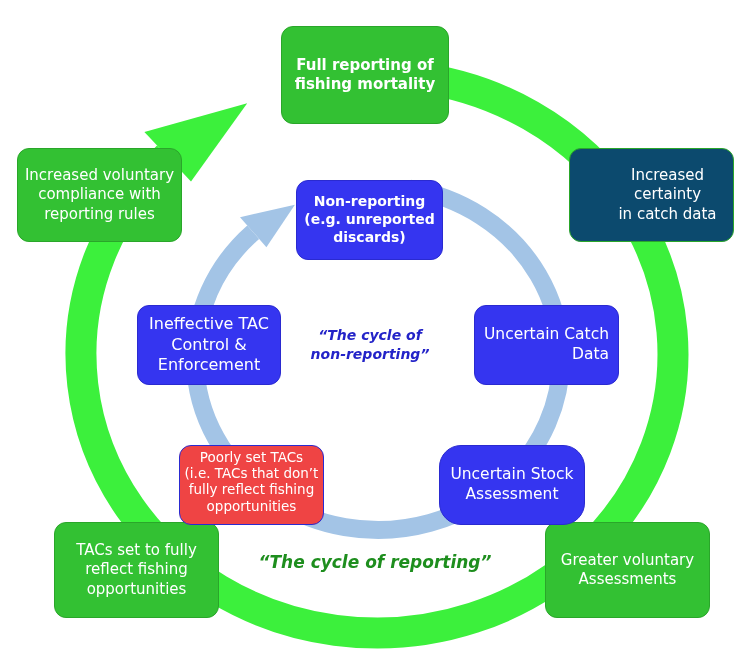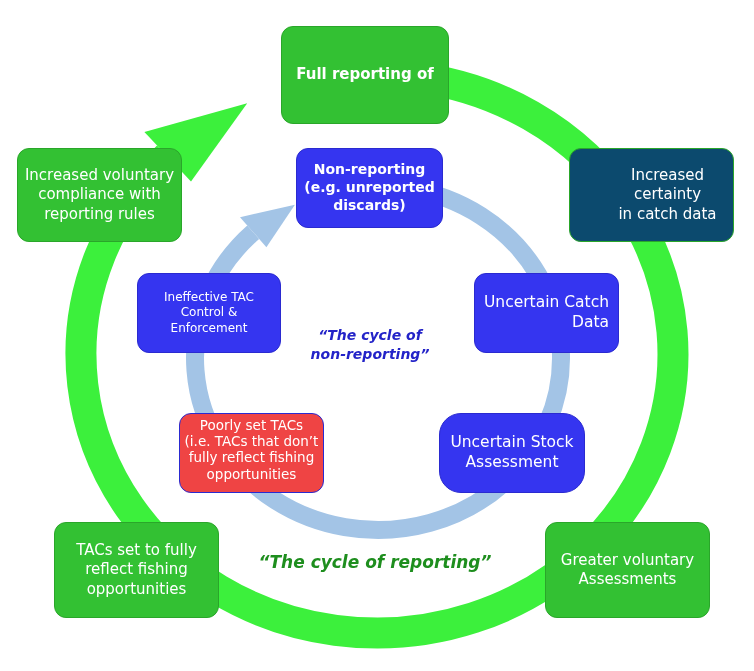--- a/index.html
+++ b/index.html
@@ -3,21 +3,21 @@
 <meta charset="utf-8">
 <style>
   html, body { margin: 0; padding: 0; background: #ffffff; }
   body { width: 754px; height: 671px; position: relative; overflow: hidden;
          font-family: "DejaVu Sans", "Liberation Sans", sans-serif; }
   #rings { position: absolute; left: 0; top: 0; width: 754px; height: 671px; }
   .box { position: absolute; display: flex; align-items: center; justify-content: center;
          text-align: center; color: #ffffff; box-sizing: border-box; border-radius: 12px;
          line-height: 1.28; }
   .green { background: #33c133; border: 1.5px solid #2aa62a; font-size: 15px; }
-  .blue  { background: #3535f0; border: 1.5px solid #2a2ad0; font-size: 14.5px; }
+  .blue  { background: #3535f0; border: 1.5px solid #2a2ad0; font-size: 14.5px; margin-top: 32px; }
   .bold { font-weight: bold; }
   .caption { position: absolute; font-style: italic; font-weight: bold; text-align: center;
              font-family: "DejaVu Sans", "Liberation Sans", sans-serif; }
   .cap-inner { color: #2323c8; font-size: 14px; line-height: 1.35; }
   .cap-outer { color: #1e8e1e; font-size: 17px; }
   .box span { display: block; }
 </style>
 </head>
 <body>
 
@@ -26,20 +26,21 @@
   <path id="outer-ring" fill="none" stroke-width="31" stroke-linecap="butt" d="M413.1,77.1 A296,279 0 1 1 167.7,156.7" stroke="#3cf03c"></path>
   <polygon id="outer-arrow" points="144.4,132.0 247.2,103.2 191.0,181.5" fill="#3cf03c"></polygon>
 
   <path id="inner-ring" fill="none" stroke-width="18" stroke-linecap="butt" d="M409.8,188.6 A183,172 0 1 1 253.2,232.2" stroke="#a3c4e6"></path>
   <polygon id="inner-arrow" points="240.0,217.2 294.9,204.7 266.4,247.2" fill="#a3c4e6"></polygon>
 </svg>
 
 <div class="box green bold" style="left: 281px; top: 26px; width: 168px; height: 98px; background: rgb(51, 193, 51);">
   <div>
     <span>Full reporting of</span>
+    <span>fishing mortality</span>
   </div>
 </div>
 
 <div class="box green" style="left: 569px; top: 148px; width: 165px; height: 94px; background: #0c4a6e; padding-left: 32px;">
   <div>
     <span>Increased certainty</span>
     <span>in catch data</span>
   </div>
 </div>
 
@@ -90,21 +91,21 @@
 
 <div class="box blue" style="left: 179px; top: 413px; width: 145px; height: 80px; font-size: 13.5px; line-height: 1.2; overflow: hidden; align-items: flex-start; padding-top: 3px; background: #ef4444;">
   <div>
     <span>Poorly set TACs</span>
     <span>(i.e. TACs that don’t</span>
     <span>fully reflect fishing</span>
     <span>opportunities</span>
   </div>
 </div>
 
-<div class="box blue" style="left: 137px; top: 273px; width: 144px; height: 80px; font-size: 12px; background: rgb(53, 53, 240);">
+<div class="box blue" style="left: 137px; top: 273px; width: 144px; height: 80px; font-size: 16px; background: rgb(53, 53, 240);">
   <div>
     <span>Ineffective TAC</span>
     <span>Control &amp;</span>
     <span>Enforcement</span>
   </div>
 </div>
 
 <div class="caption cap-inner" style="left: 290px; top: 326px; width: 160px; color: rgb(35, 35, 200);">
   <span style="display:block">“The cycle of</span>
   <span style="display:block">non-reporting”</span>

